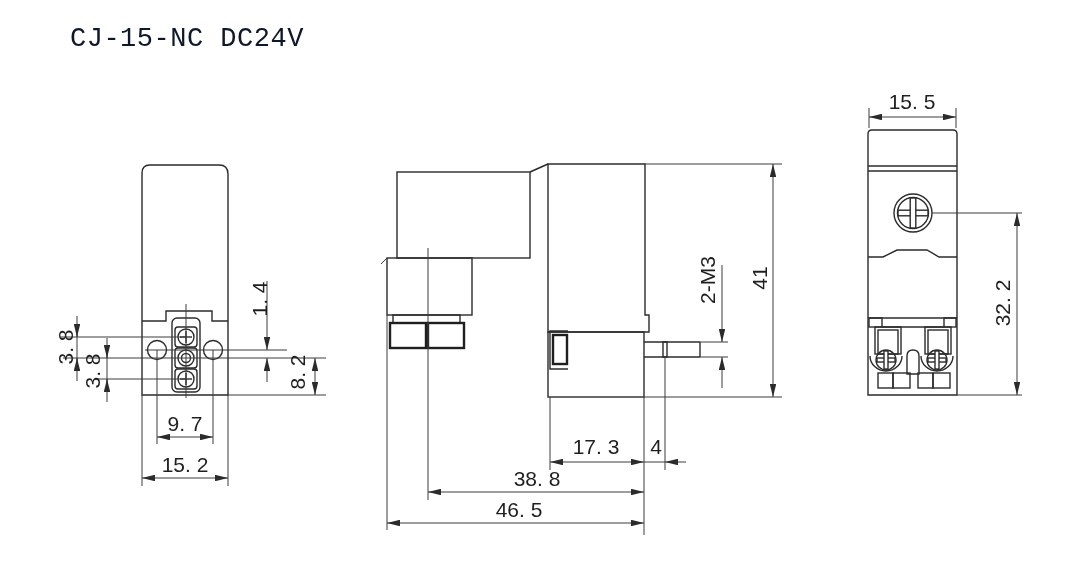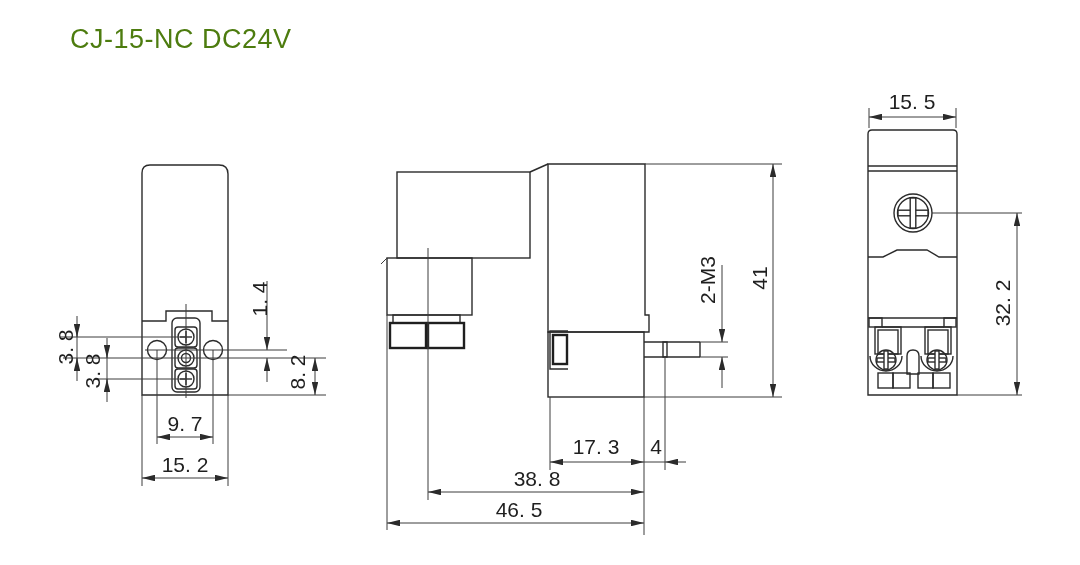--- a/index.html
+++ b/index.html
@@ -1,19 +1,19 @@
 <!DOCTYPE html>
 <html><head>
 <meta charset="utf-8">
 <style>
   html,body{margin:0;padding:0;background:#ffffff;}
   .page{position:relative;width:1080px;height:565px;background:#ffffff;overflow:hidden;
         font-family:"Liberation Sans",sans-serif;}
-  .title{position:absolute;left:70px;top:24px;font-size:27px;color:#4d7c0f;
-         letter-spacing:0.5px;font-family:Liberation Sans, sans-serif;}
+  .title{position:absolute;left:70px;top:24px;font-size:27px;color:#0f172a;
+         letter-spacing:0.5px;font-family:Liberation Mono, monospace;}
   svg{position:absolute;left:0;top:0;}
   .ol{stroke:#2b2b2b;stroke-width:1.4;fill:none;stroke-linejoin:miter;}
   .thick{stroke:#1f1f1f;stroke-width:2.4;fill:none;}
   .thin{stroke:#3c3c3c;stroke-width:1;fill:none;}
   .wfill{fill:#ffffff;}
   text.dim{font-family:"Liberation Sans",sans-serif;font-size:21px;fill:#1f1f1f;
            text-anchor:middle;dominant-baseline:central;letter-spacing:0px;}
 </style>
 </head>
 <body>

